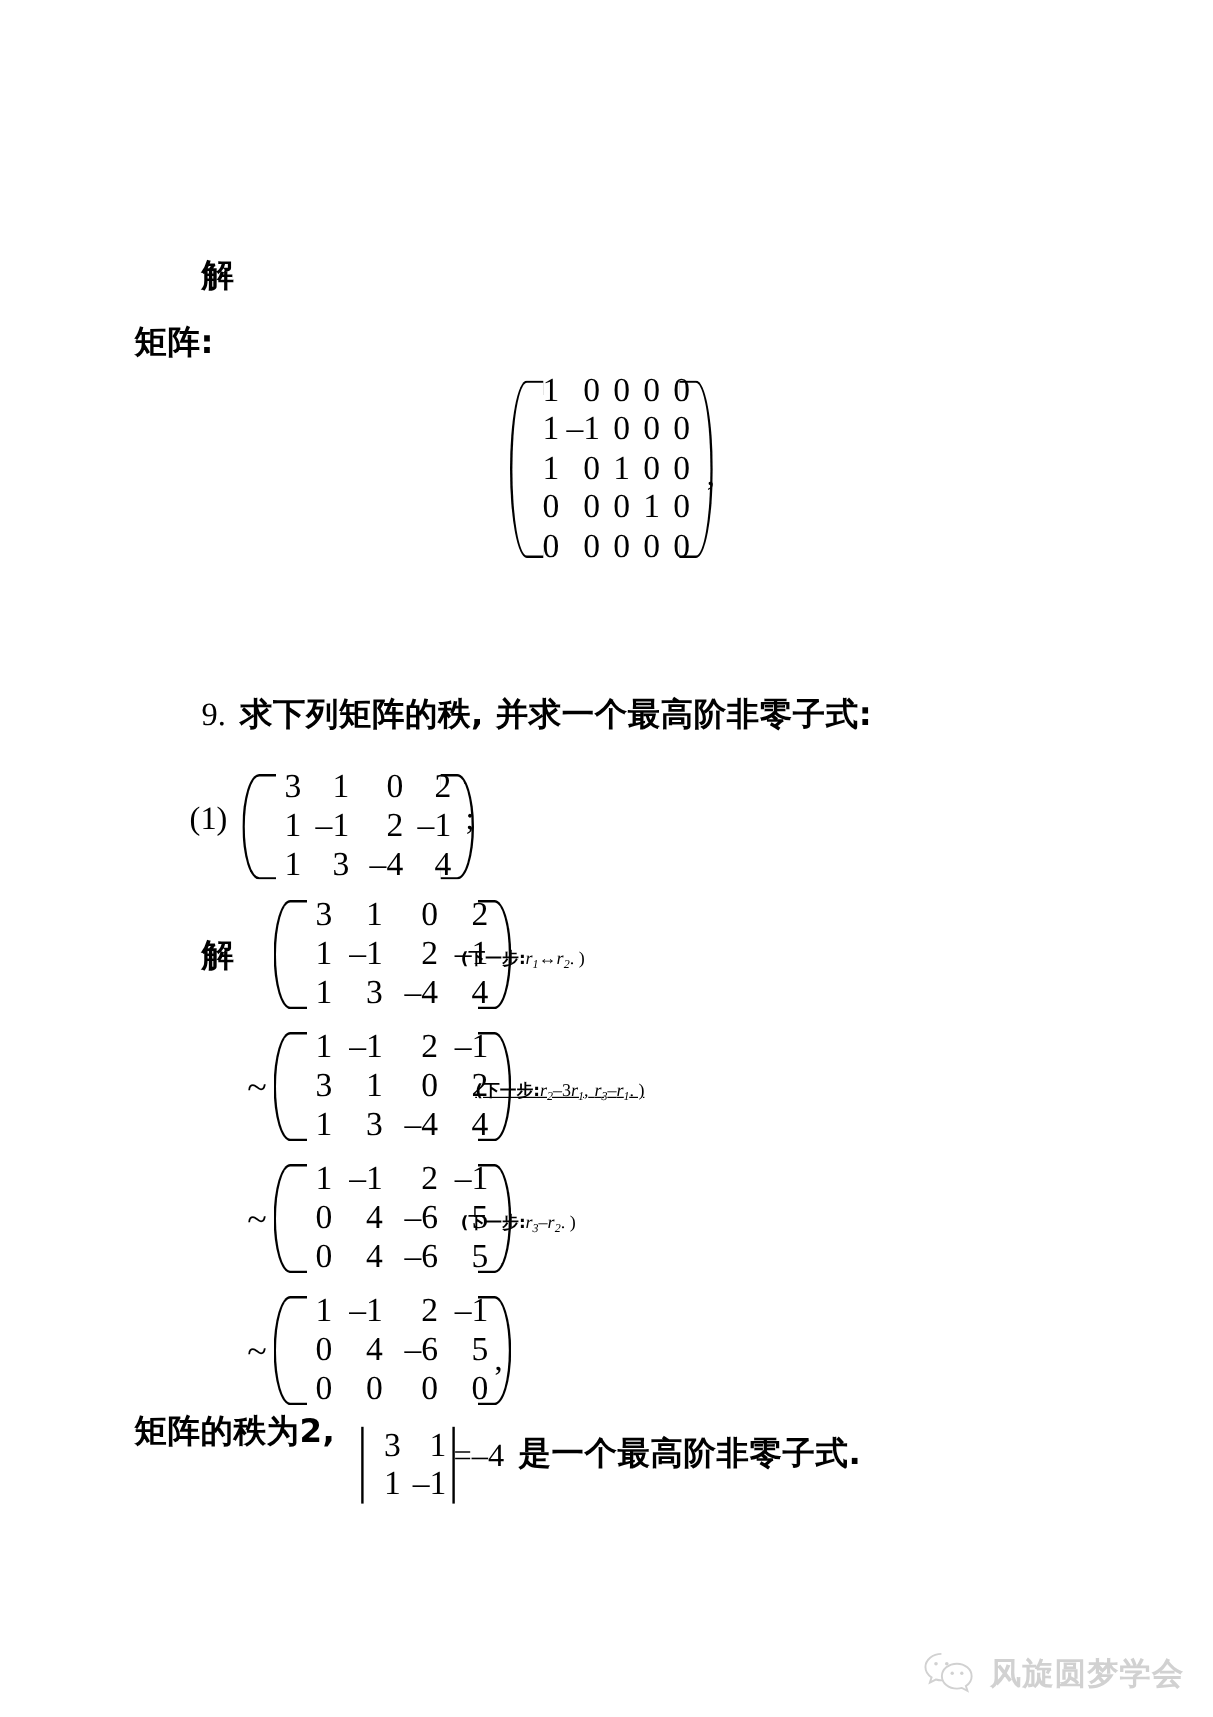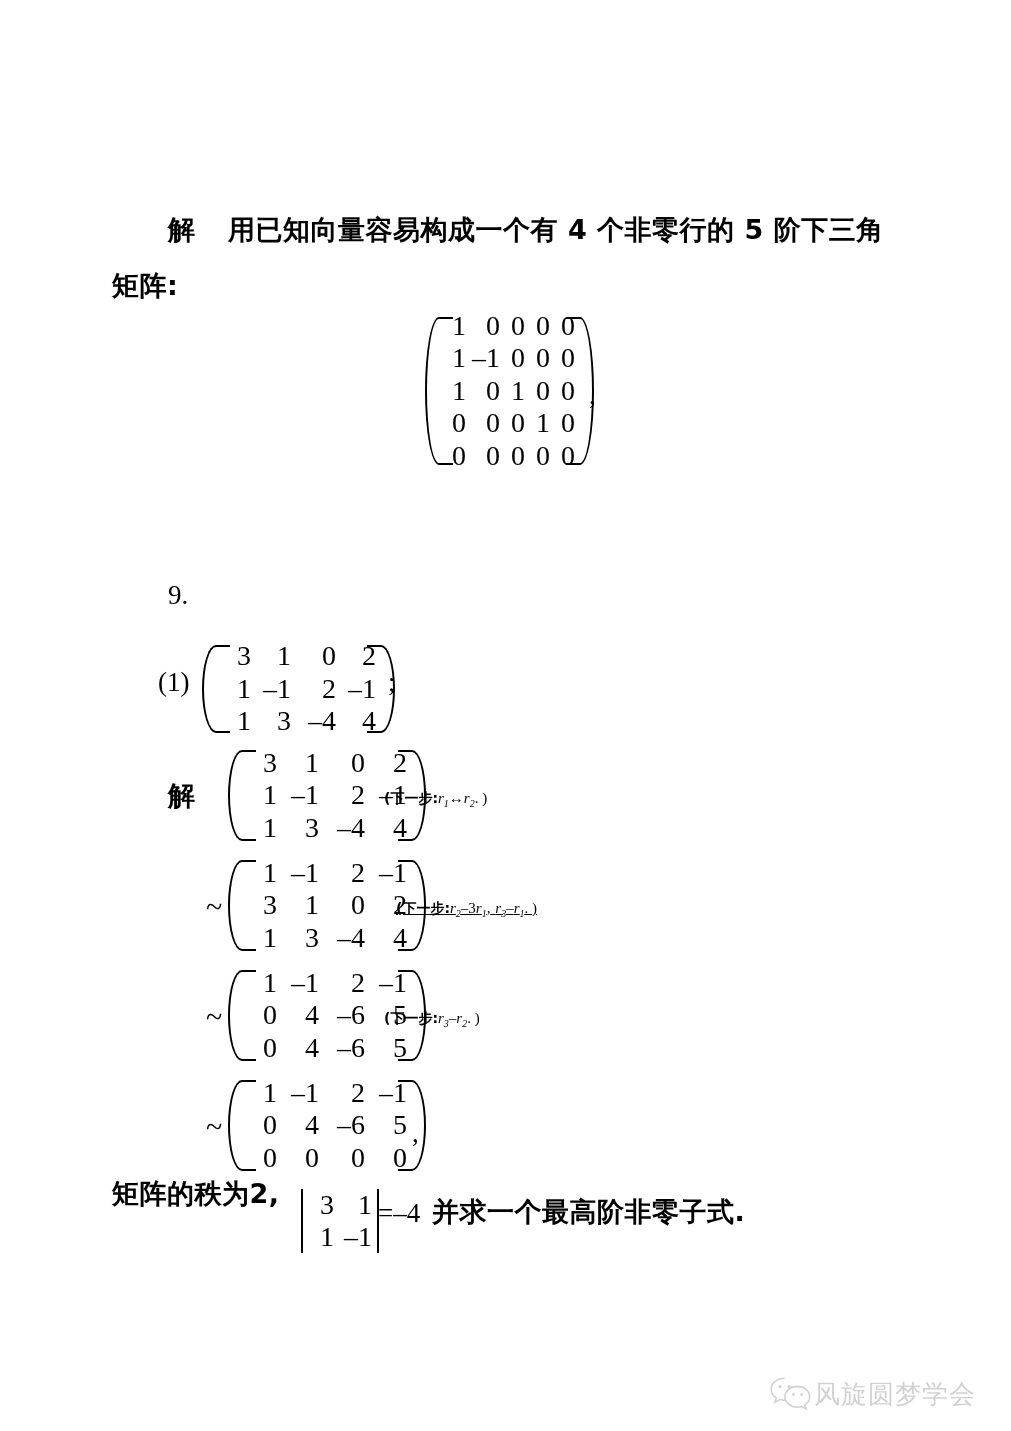--- a/index.html
+++ b/index.html
@@ -152,22 +152,23 @@
     position: absolute;
     font-family: "Liberation Serif", "DejaVu Serif", serif;
     font-size: 27px;
   }
 
   
   .watermark {
     position: absolute;
     display: flex;
     align-items: center;
-    gap: 0;
+    gap: 11px;
     opacity: 0.45;
+    font-weight: bold;
   }
   .watermark .wm-text {
     font-family: "DejaVu Sans", "Liberation Sans", sans-serif;
     font-size: 26px;
     color: #9a9a9a;
     letter-spacing: 1px;
     white-space: nowrap;
   }
   .wechat-icon {
     width: 46px;
@@ -175,21 +176,20 @@
     flex: 0 0 auto;
   }
 </style>
 </head>
 <body>
 
 <div class="page">
 
 
   <div class="line cjk" style="left:168px; top:216px;">解</div>
-  <div class="line cjk" style="left:228px; top:216px;">用已知向量容易构成一个有 4 个非零行的 5 阶下三角</div>
   <div class="line cjk" style="left:112px; top:272px;">矩阵:</div>
 
   <div class="matrix" style="left:425px; top:315px; height:152px;">
     <span class="paren left"></span>
     <span class="mrows">
       <span class="mrow">
         <span class="mcell" style="width:22px;">1</span>
         <span class="mcell" style="width:34px;">0</span>
         <span class="mcell" style="width:25px;">0</span>
         <span class="mcell" style="width:25px;">0</span>
@@ -223,20 +223,21 @@
         <span class="mcell" style="width:25px;">0</span>
         <span class="mcell" style="width:25px;">0</span>
       </span>
     </span>
     <span class="paren right"></span>
   </div>
   <div class="trailing" style="left:589px; top:380px;">,</div>
 
 
   <div class="line serif-num" style="left:168px; top:582px;">9.</div>
+  <div class="line cjk" style="left:200px; top:582px;">求下列矩阵的秩, 并求一个最高阶非零子式:</div>
 
   <div class="label-paren" style="left:158px; top:667px;">(1)</div>
   <div class="matrix" style="left:202px; top:643px; height:92px;">
     <span class="paren left"></span>
     <span class="mrows">
       <span class="mrow">
         <span class="mcell" style="width:30px;">3</span>
         <span class="mcell" style="width:40px;">1</span>
         <span class="mcell" style="width:45px;">0</span>
         <span class="mcell" style="width:40px;">2</span>
@@ -384,21 +385,21 @@
       </span>
       <span class="mrow">
         <span class="mcell" style="width:26px;">1</span>
         <span class="mcell" style="width:38px;">–1</span>
       </span>
     </span>
     <span class="bar"></span>
   </div>
 
   <div class="trailing" style="left:378px; top:1198px;">=–4</div>
-  <div class="line cjk" style="left:432px; top:1198px;">并求一个最高阶非零子式.</div>
+  <div class="line cjk" style="left:432px; top:1198px;">是一个最高阶非零子式.</div>
 
   <div class="watermark" style="left:768px; top:1375px;">
     <span class="wechat-icon">
       <svg viewBox="0 0 46 38" width="46" height="38" aria-hidden="true">
         <g fill="none" stroke="#9a9a9a" stroke-width="1.6">
           <path d="M16.5 3.2C9.2 3.2 3.2 8.1 3.2 14.2c0 3.5 2 6.6 5.1 8.6l-1.4 4.3 4.9-2.5c1.5.4 3.1.7 4.7.7.5 0 1 0 1.5-.1"></path>
           <path d="M29.5 11.4c-7 0-12.6 4.7-12.6 10.4 0 5.8 5.6 10.4 12.6 10.4 1.4 0 2.8-.2 4.1-.6l4.6 2.4-1.3-4c2.9-1.9 4.8-4.8 4.8-8.2 0-5.7-5.6-10.4-12.2-10.4z"></path>
         </g>
         <g fill="#9a9a9a">
           <circle cx="12" cy="11.4" r="1.5"></circle>

